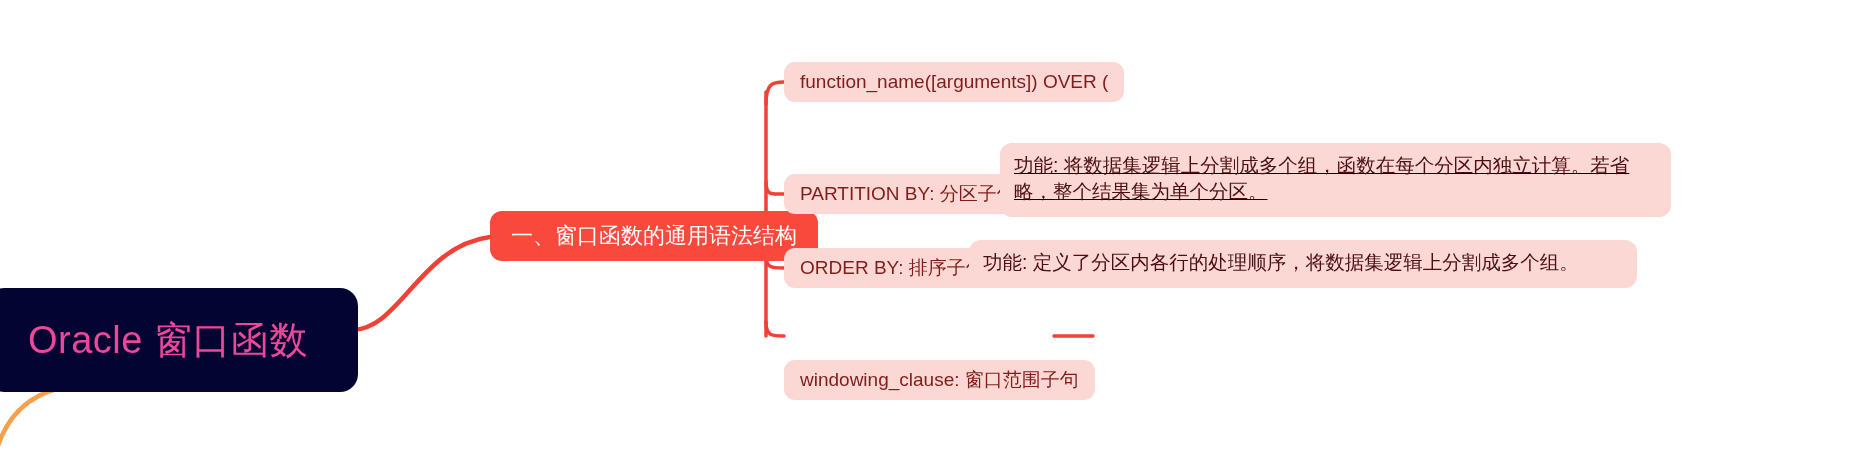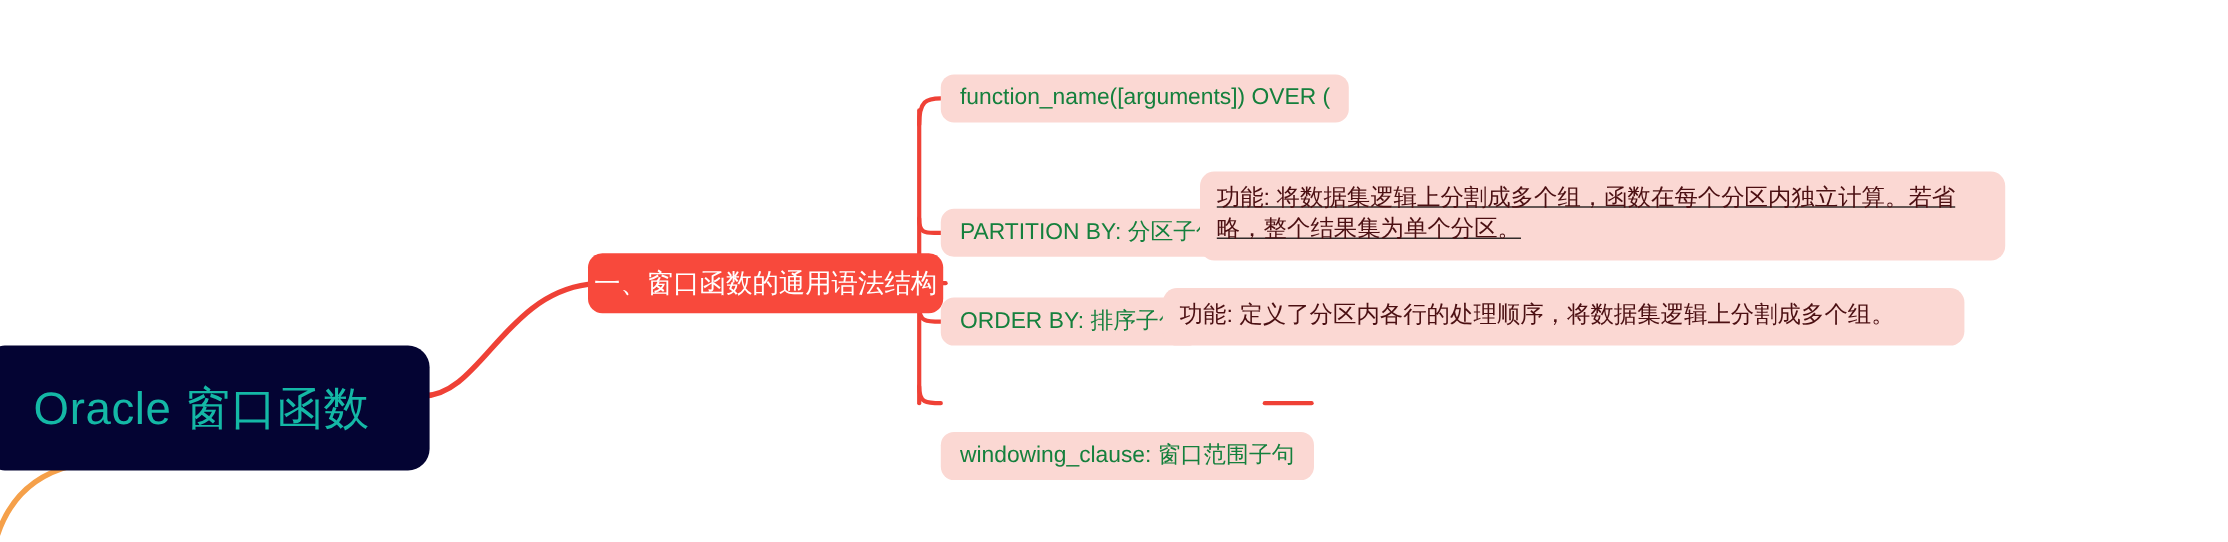--- a/index.html
+++ b/index.html
@@ -11,40 +11,40 @@
   .node{position:absolute;box-sizing:border-box;}
 
   
   .root{
     left:-14px;top:288px;width:372px;height:104px;
     background:#040433;border-radius:18px;
     display:flex;align-items:center;
     padding-left:42px;
   }
   .root .label{
-    color:#14b8a6;font-size:38px;letter-spacing:.5px;white-space:nowrap;
+    color:#ec4899;font-size:38px;letter-spacing:.5px;white-space:nowrap;
     font-weight:400;
   }
 
   
   .lvl1{
-    left:490px;top:211px;width:296px;height:50px;
+    left:490px;top:211px;width:328px;height:50px;
     background:#f8493c;border-radius:12px;
     display:flex;align-items:center;justify-content:center;
   }
   .lvl1 .label{color:#ffffff;font-size:22px;white-space:nowrap;}
 
   
   .lvl2{
     background:#fbd8d3;border-radius:11px;
     display:flex;align-items:center;
     padding:0 16px;
     min-height:36px;
   }
-  .lvl2 .label{color:#15803d;font-size:19px;white-space:nowrap;line-height:1.2;text-align:right;}
+  .lvl2 .label{color:#7f1d1d;font-size:19px;white-space:nowrap;line-height:1.2;text-align:right;}
 
   .n-func{left:784px;top:62px;height:40px;}
   .n-part{left:784px;top:174px;height:40px;}
   .n-order{left:784px;top:248px;height:40px;}
   .n-wind{left:784px;top:316px;height:40px;margin-top:44px;}
 
   
   .lvl3{
     background:#fbd8d3;border-radius:12px;
     padding:10px 14px 12px 14px;

